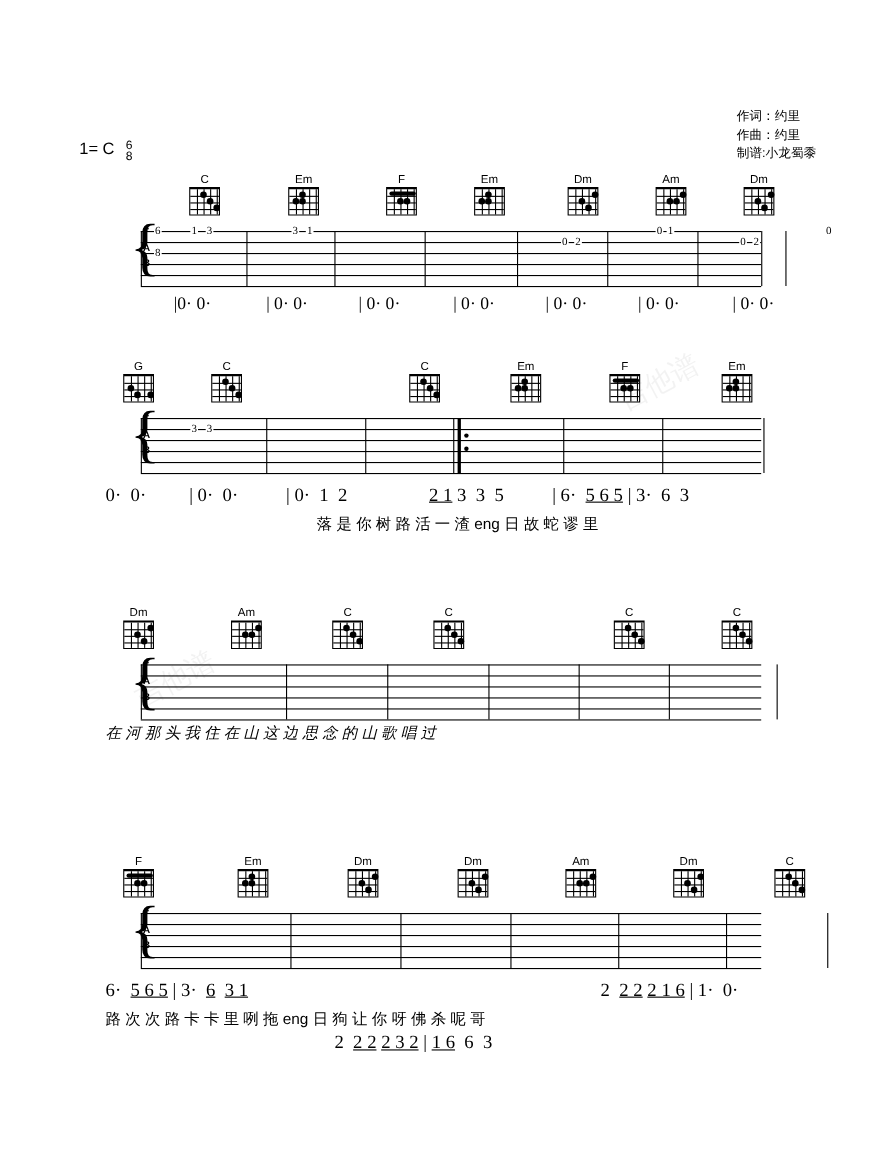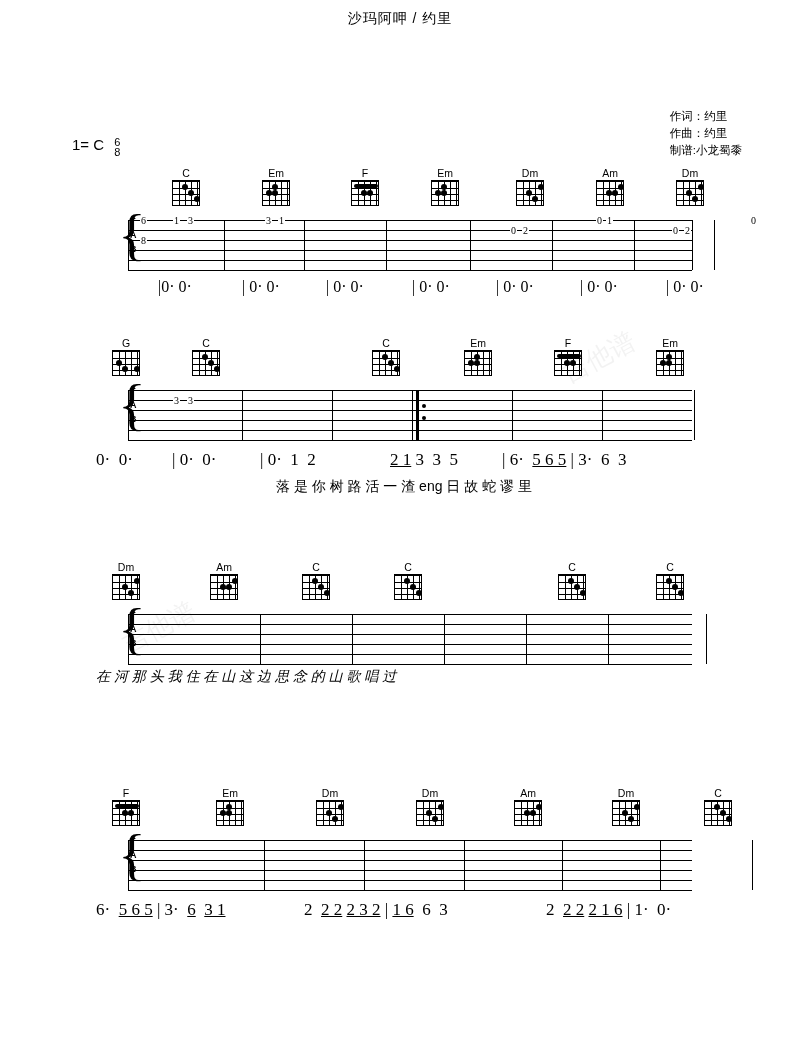--- a/index.html
+++ b/index.html
@@ -199,21 +199,20 @@
   }
 </style>
 </head>
 <body>
 
 <div class="sheet">
 
   <div class="watermark" style="left:120px; top:600px;">吉他谱</div>
   <div class="watermark" style="left:560px; top:330px;">吉他谱</div>
 
-  <div class="subtitle">沙玛阿呷 / 约里</div>
 
   <div class="credits">
     <div>作词：约里</div>
     <div>作曲：约里</div>
     <div>制谱:小龙蜀黍</div>
   </div>
 
   <div class="keysig">
     <span>1= C</span>
     <span class="frac">
@@ -497,21 +496,21 @@
     </div>
 
     <div class="numrow" style="margin-top:6px; font-size:17px;">
       <span class="n" style="left:36px;">0·&nbsp;&nbsp;0·</span>
       <span class="n" style="left:112px;">| 0·&nbsp;&nbsp;0·</span>
       <span class="n" style="left:200px;">| 0·&nbsp;&nbsp;1&nbsp;&nbsp;2</span>
       <span class="n" style="left:330px;"><u>2&nbsp;1</u>&nbsp;3&nbsp;&nbsp;3&nbsp;&nbsp;5</span>
       <span class="n" style="left:442px;text-align:center;">| 6·&nbsp;&nbsp;<u>5 6 5</u>&nbsp;|&nbsp;3·&nbsp;&nbsp;6&nbsp;&nbsp;3</span>
     </div>
     <div class="lyricrow" style="margin-top:2px;">
-      <span class="l" style="left:216px;">落 是 你 树 路 活 一 渣 eng 日 故 蛇 谬 里</span>
+      <span class="l" style="left:228px;">落 是 你 树 路 活 一 渣 eng 日 故 蛇 谬 里</span>
     </div>
   </div>
 
   <div class="system" style="top:552px;">
     <div class="chordrow">
       <div class="chorddia" style="left:106px;">
         <div class="cname">Dm</div>
         <div class="grid">
           <div class="v" style="left:5.5px"></div>
             <div class="v" style="left:11.5px"></div>
@@ -751,18 +750,21 @@
       <div class="tabbar" style="left:204px; top:8px; height:50px;"></div>
       <div class="tabbar" style="left:304px; top:8px; height:50px;"></div>
       <div class="tabbar" style="left:404px; top:8px; height:50px;"></div>
       <div class="tabbar" style="left:502px; top:8px; height:50px;"></div>
       <div class="tabbar" style="left:600px; top:8px; height:50px;"></div>
       <div class="tabbar" style="left:692px; top:8px; height:50px;"></div>
     </div>
 
     <div class="numrow" style="margin-top:6px; font-size:17px;">
       <span class="n" style="left:36px;">6·&nbsp;&nbsp;<u>5 6 5</u>&nbsp;|&nbsp;3·&nbsp;&nbsp;<u>6</u>&nbsp;&nbsp;<u>3 1</u></span>
-      <span class="n" style="left:244px;">2&nbsp;&nbsp;<u>2 2</u>&nbsp;<u>2 3 2</u>&nbsp;|&nbsp;<u>1 6</u>&nbsp;&nbsp;6&nbsp;&nbsp;3</span>
+      <span class="n" style="left:244px;margin-top:48px;">2&nbsp;&nbsp;<u>2 2</u>&nbsp;<u>2 3 2</u>&nbsp;|&nbsp;<u>1 6</u>&nbsp;&nbsp;6&nbsp;&nbsp;3</span>
       <span class="n" style="left:486px;">2&nbsp;&nbsp;<u>2 2</u>&nbsp;<u>2 1 6</u>&nbsp;|&nbsp;1·&nbsp;&nbsp;0·</span>
     </div>
+    <div class="lyricrow" style="margin-top:2px;">
+      <span class="l" style="left:36px;">路 次 次 路 卡 卡 里 咧 拖 eng 日 狗 让 你 呀 佛 杀 呢 哥</span>
+    </div>
   </div>
 
 </div>
 
 </body></html>

